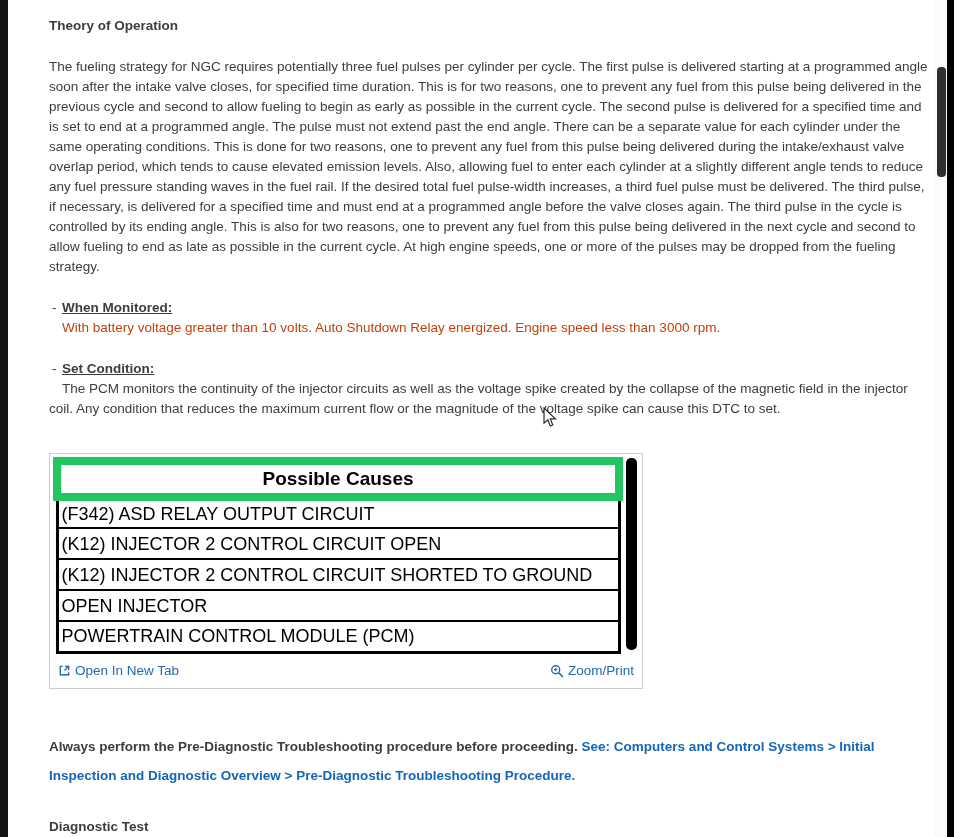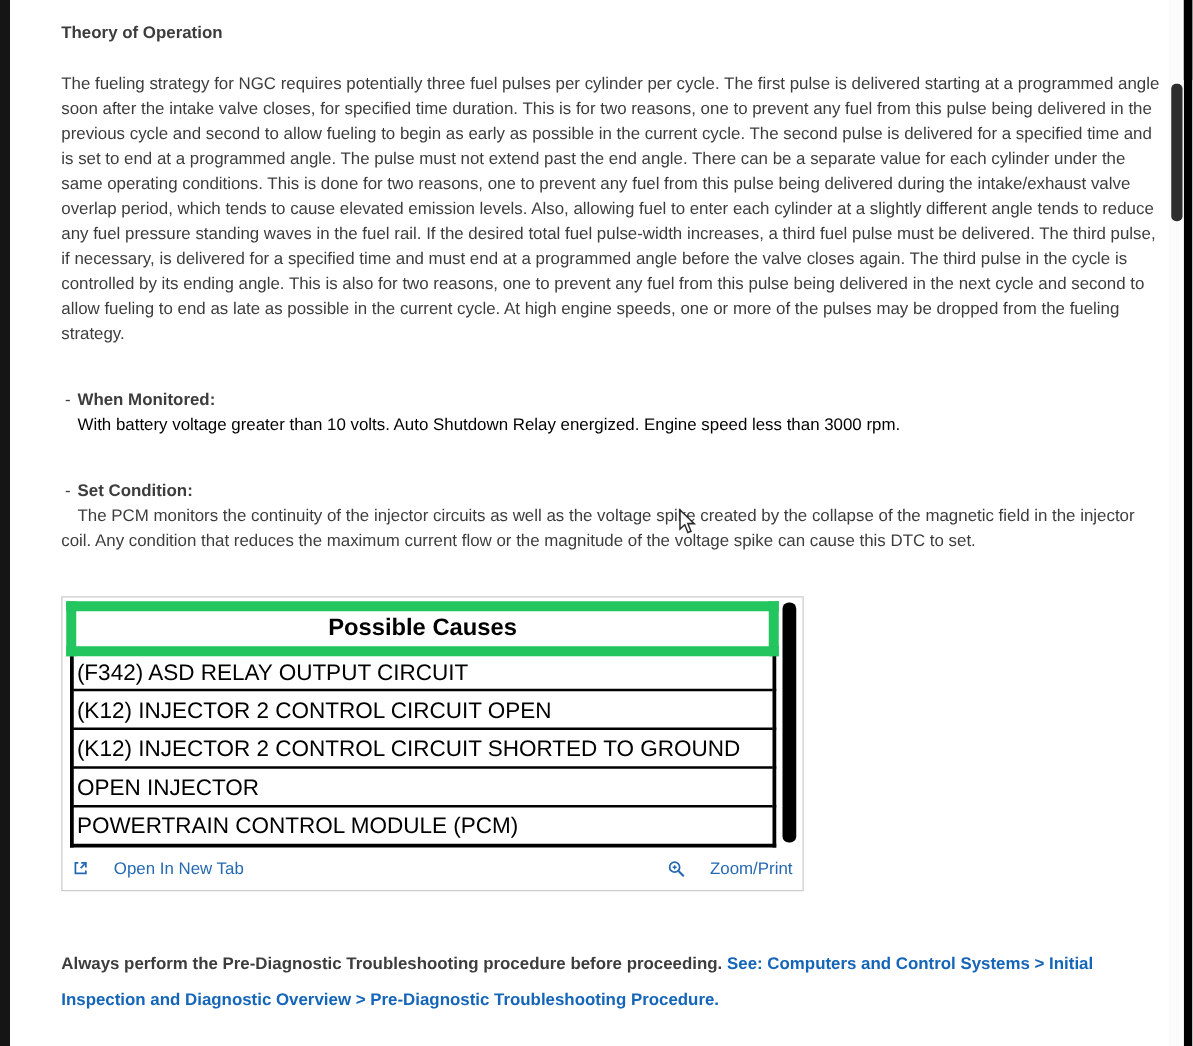--- a/index.html
+++ b/index.html
@@ -47,24 +47,24 @@
   .section-heading {
     font-weight: bold;
     font-size: 13.5px;
     color: #3d3d3d;
   }
   .theory-paragraph {
     margin-top: 21px;
     color: #3d3d3d;
   }
 
-  .bullet-line { margin-top: 33px; padding-left: 3px; }
+  .bullet-line { margin-top: 21px; padding-left: 3px; text-decoration: underline; }
   .bullet-line .dash { display: inline-block; width: 10px; color: #3d3d3d; }
   .bullet-line b { color: #3d3d3d; }
-  .bullet-body { padding-left: 13px; color: #000000; }
+  .bullet-body { padding-left: 13px; color: #c2410c; }
   .set-condition-body { padding-left: 0; text-indent: 13px; color: #3d3d3d; }
 
   
   .figure-container {
     margin-top: 34px;
     width: 594px;
     border: 1px solid #cccccc;
     background: #ffffff;
     padding: 3px 3px 5px 3px;
   }
@@ -106,21 +106,21 @@
     width: 11px; height: 192px;
     background: #000000; border-radius: 5px;
   }
   .figure-footer {
     display: flex; justify-content: space-between; align-items: center;
     padding: 7px 5px 2px 5px;
     font-size: 13.5px;
   }
   .figure-link {
     color: #2569b2; text-decoration: none; cursor: pointer;
-    display: inline-flex; align-items: center; gap: 20px;
+    display: inline-flex; align-items: center; gap: 4px;
   }
   .figure-link svg { display: block; }
 
   
   .notice {
     margin-top: 43px;
     font-weight: bold;
     line-height: 29px;
     color: #3d3d3d;
   }

